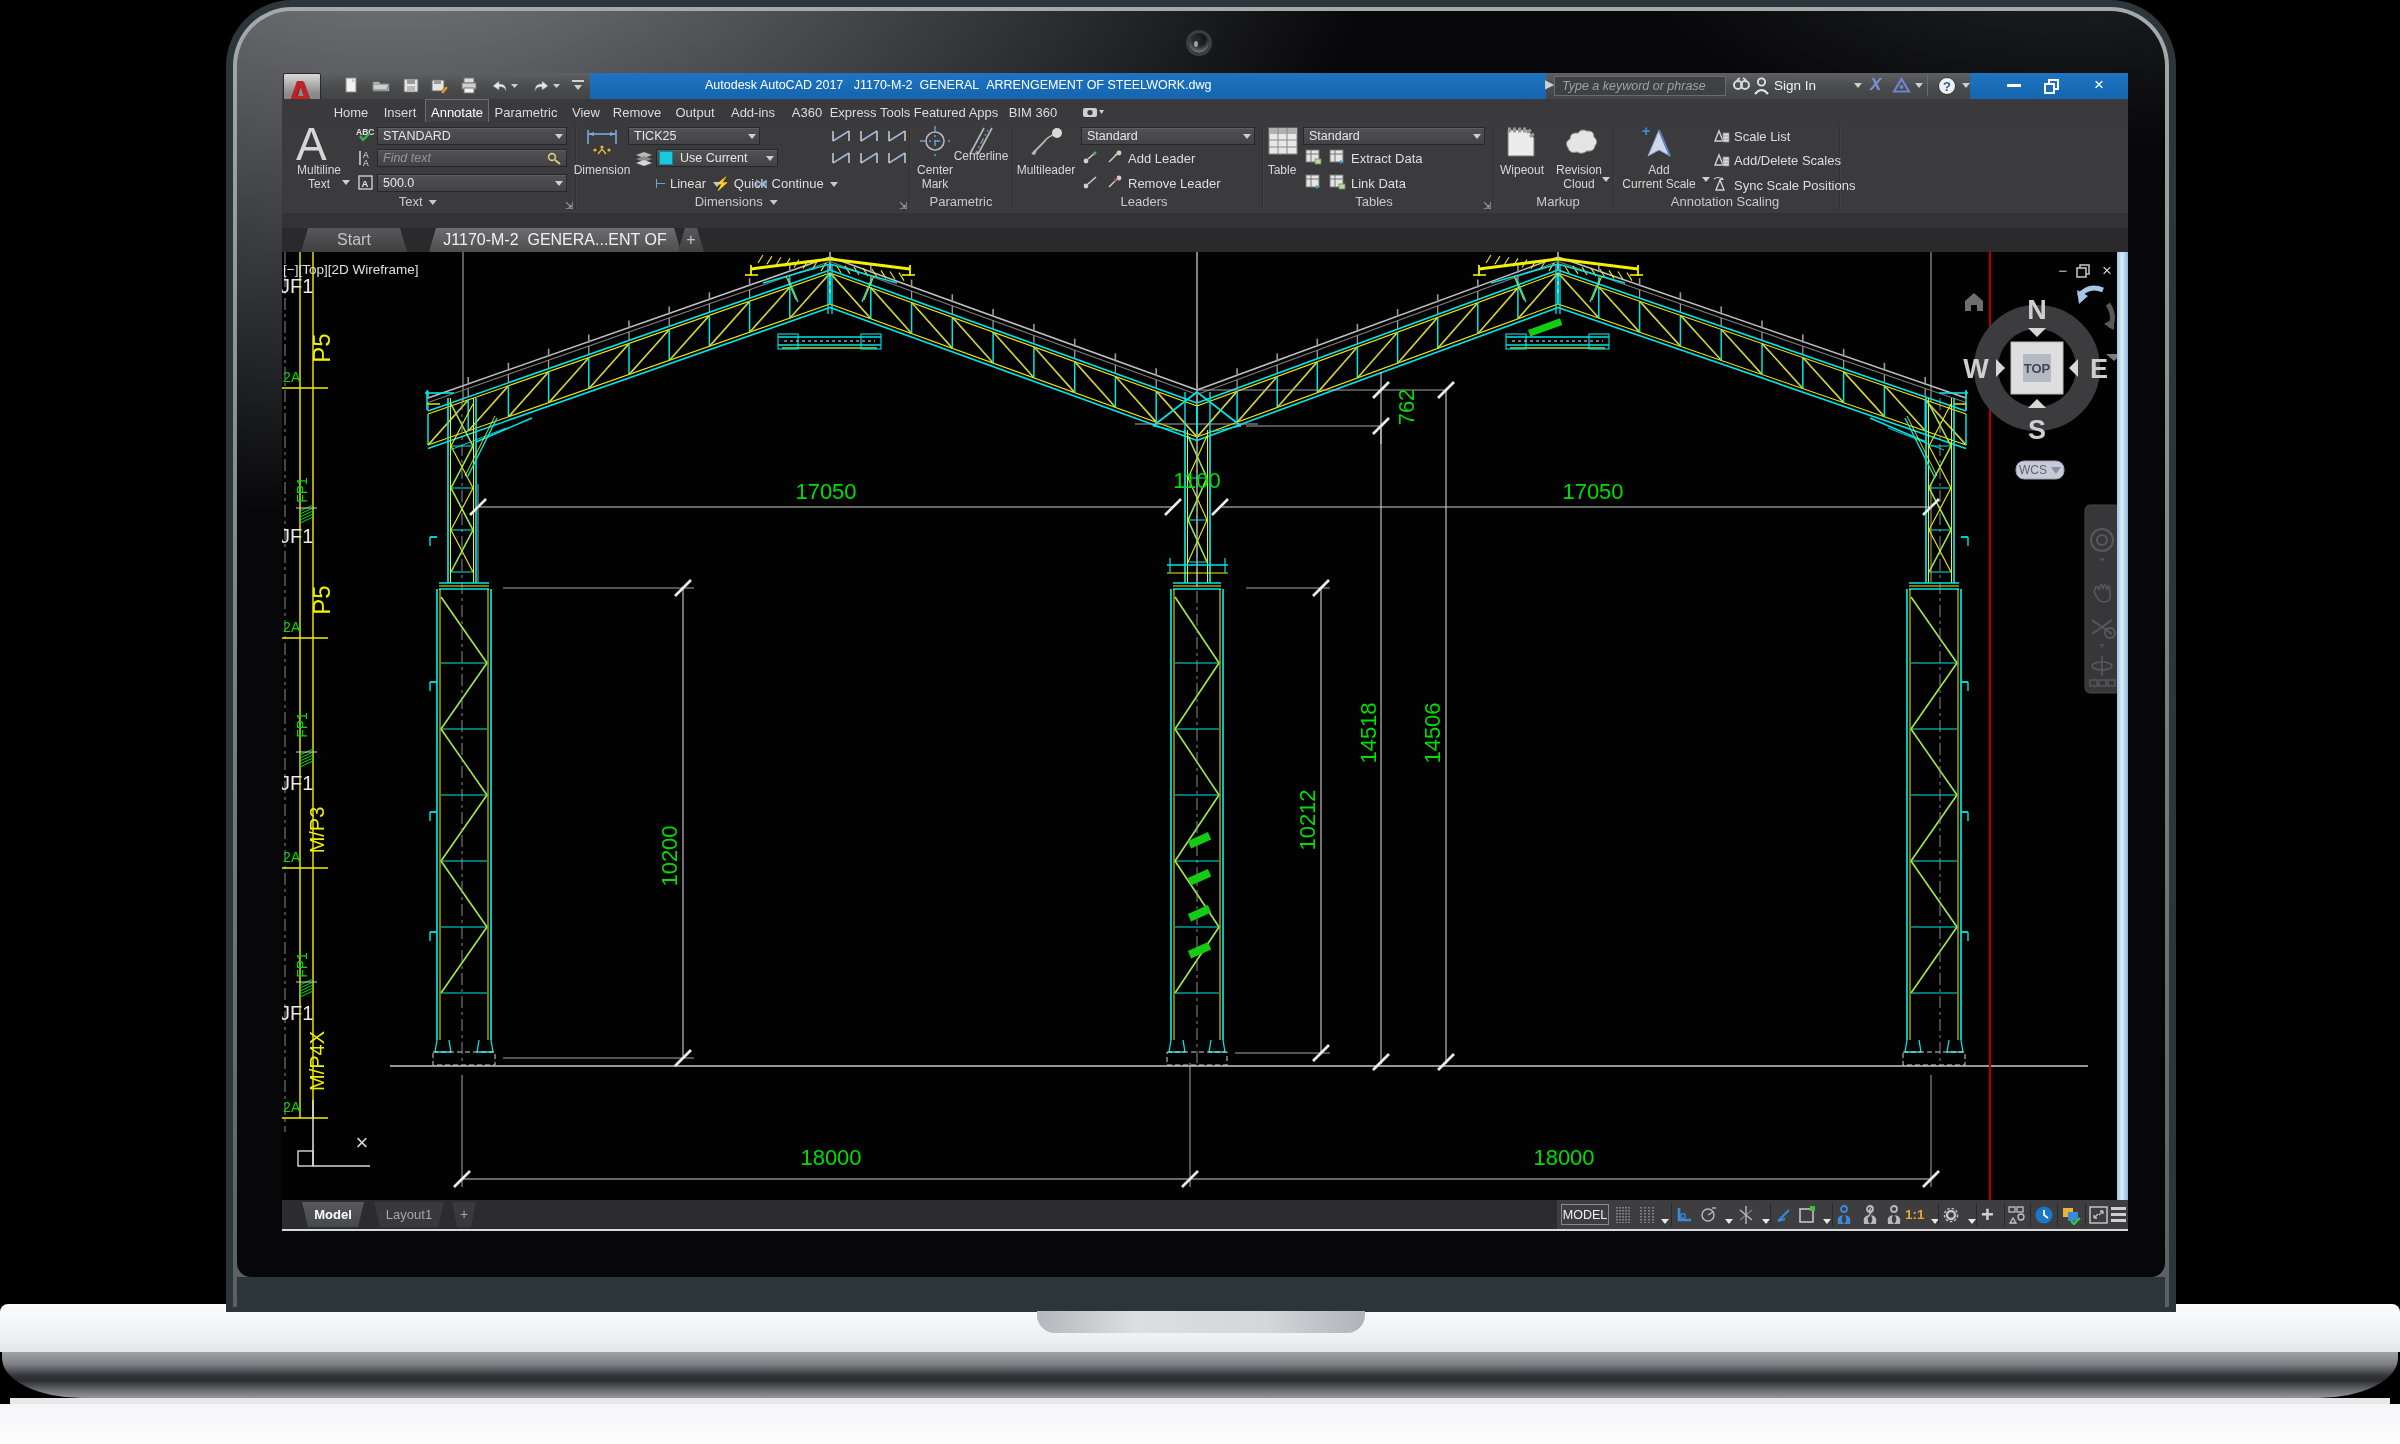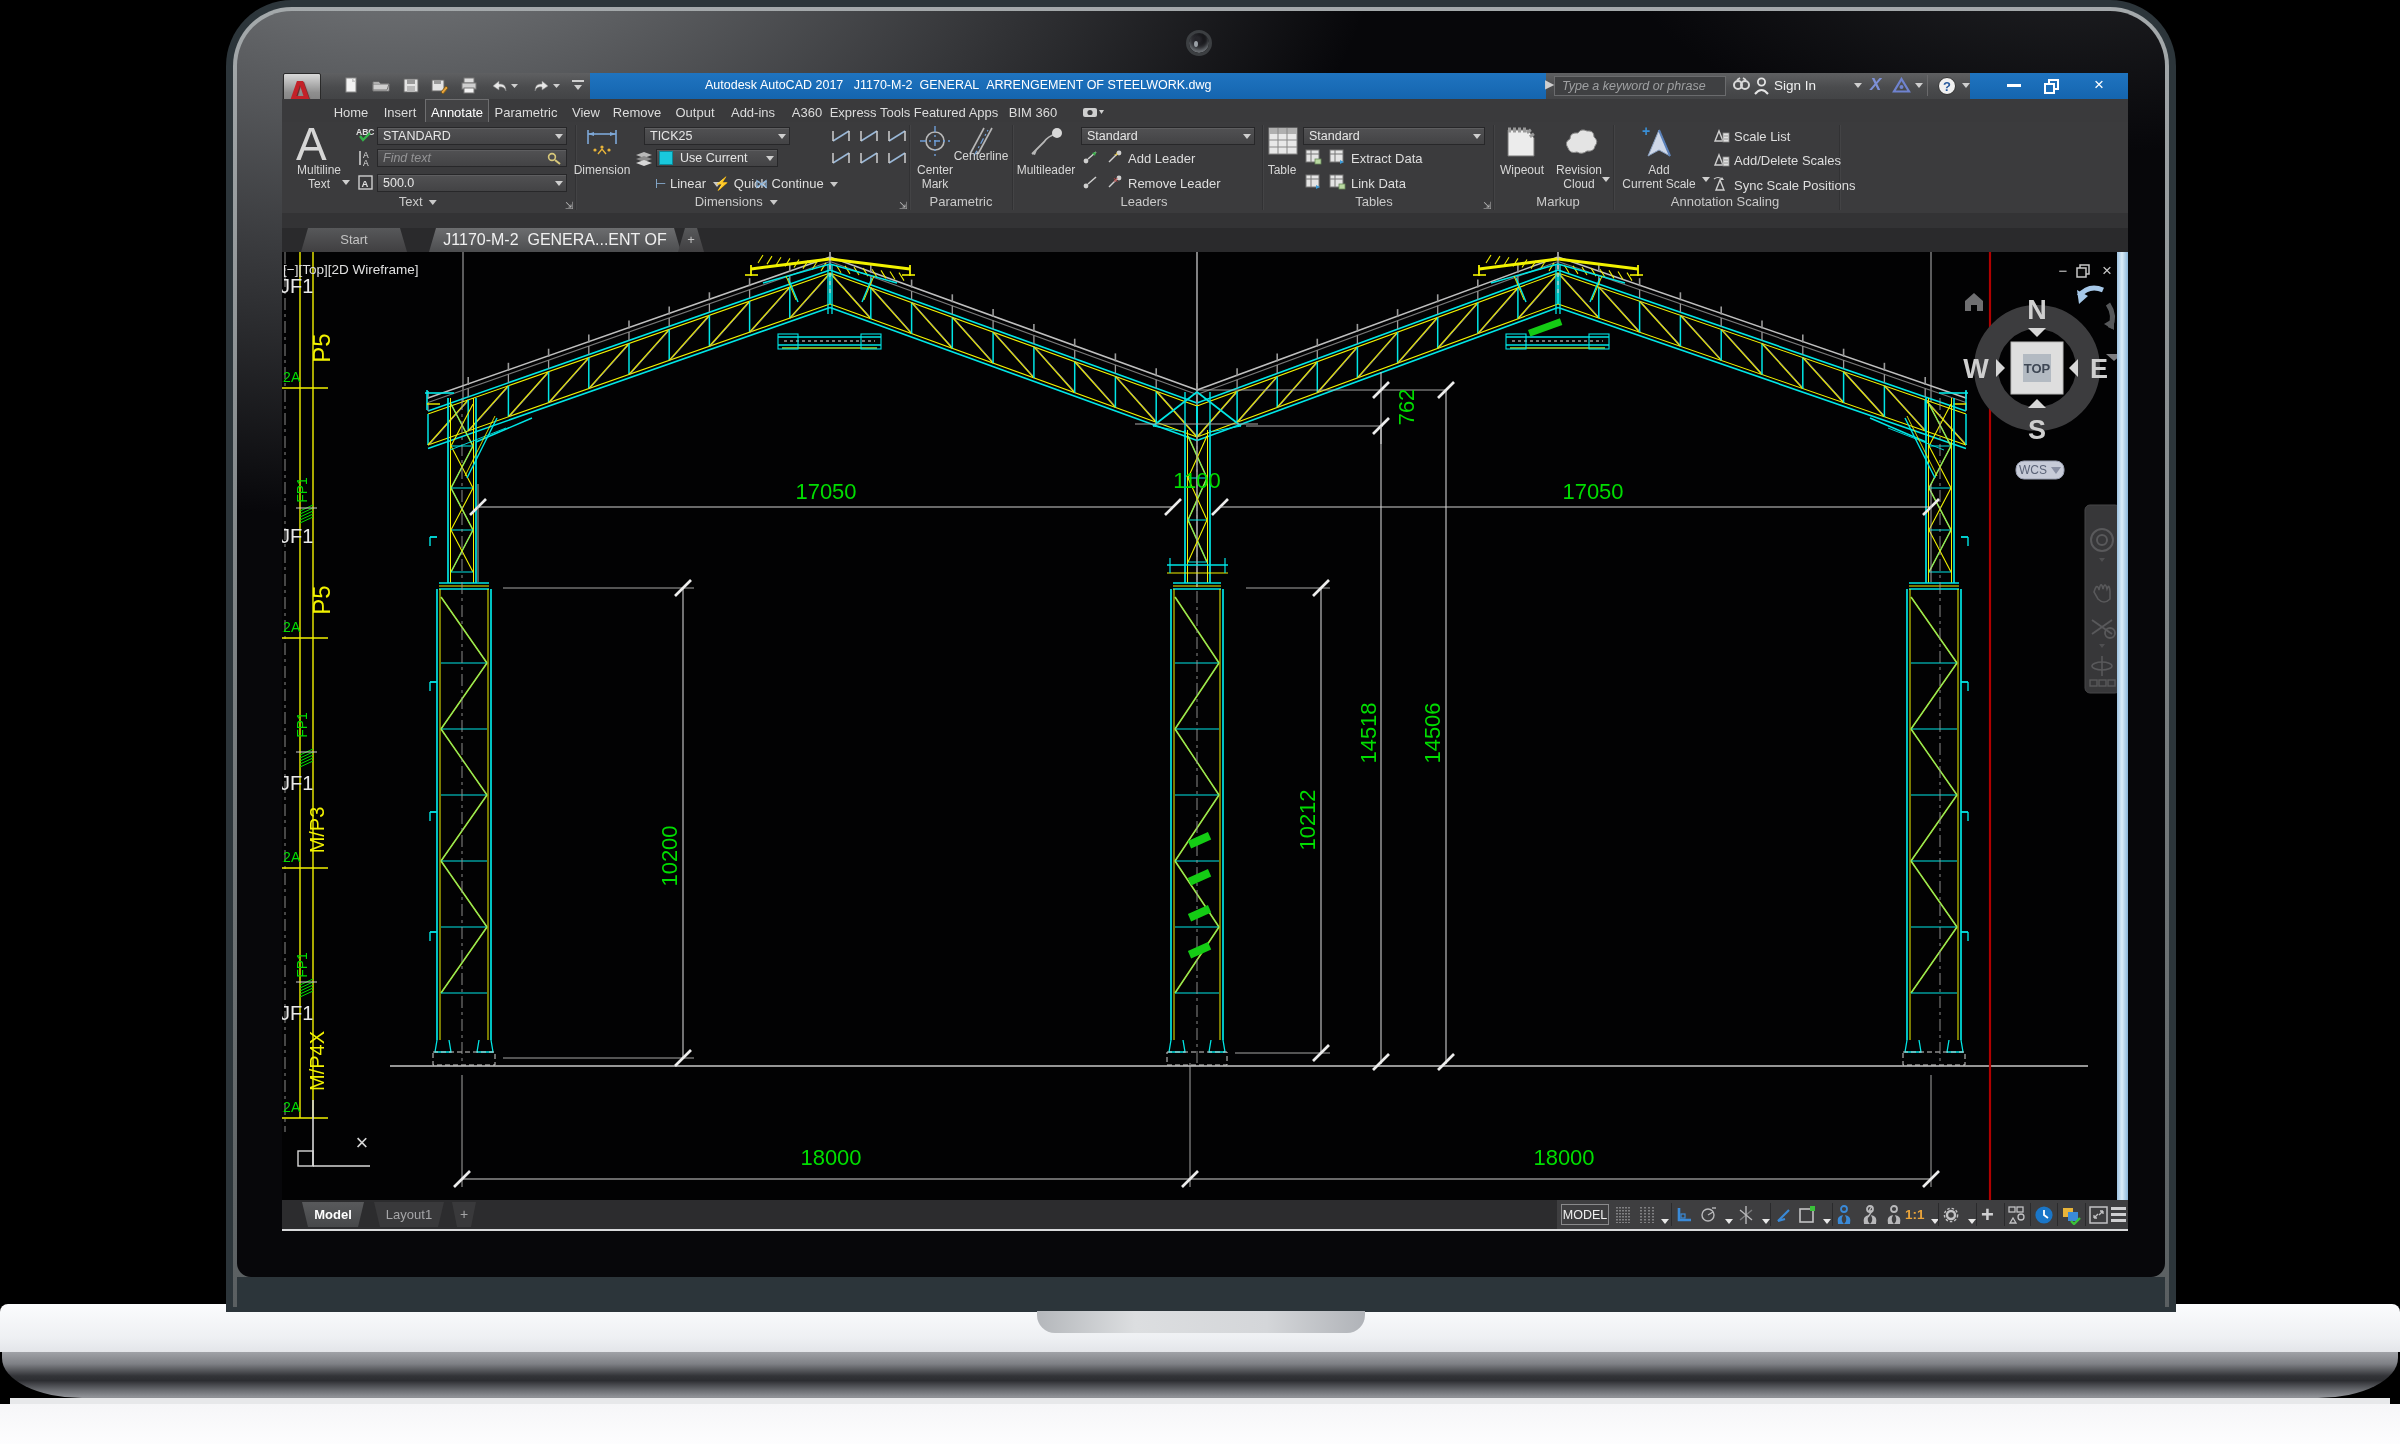--- a/index.html
+++ b/index.html
@@ -19,21 +19,21 @@
 .tb-blue{background:linear-gradient(180deg,#1f74c0,#1565af)}
 .qat-ic{position:absolute;top:4px;width:19px;height:17px}
 .tabtxt{position:absolute;top:32px;font-size:13px;color:#dcdcdc;white-space:nowrap}
 .ribbon{position:absolute;left:0;top:49px;width:1846px;height:91px;background:#3b3b3d}
 .pdiv{position:absolute;top:52px;width:2px;height:85px;background:linear-gradient(90deg,#29292b,#4c4c4e)}
 .combo{position:absolute;height:18px;background:linear-gradient(180deg,#515153,#434345);border:1px solid #272729;box-shadow:inset 0 1px 0 #5e5e60;color:#e6e6e6;font-size:12.5px;line-height:16px;padding-left:5px;white-space:nowrap}
 .combo .car{position:absolute;right:3px;top:6px;width:0;height:0;border-left:4px solid transparent;border-right:4px solid transparent;border-top:5px solid #cfcfcf}
 .plabel{position:absolute;top:121px;font-size:13px;color:#c9c9c9;white-space:nowrap;transform:translateX(-50%)}
 .rtext{position:absolute;font-size:13px;color:#dedede;white-space:nowrap}
 .biglabel{position:absolute;font-size:12px;color:#d6d6d6;text-align:center;line-height:14px;transform:translateX(-50%)}
-.ft{position:absolute;top:155px;height:24px;background:linear-gradient(180deg,#57585a,#403f41);color:#c3c3c3;font-size:13px;text-align:center;line-height:24px;clip-path:polygon(0 100%,7px 0,calc(100% - 7px) 0,100% 100%)}
+.ft{position:absolute;top:155px;height:24px;background:linear-gradient(180deg,#57585a,#403f41);color:#c3c3c3;font-size:16px;text-align:center;line-height:24px;clip-path:polygon(0 100%,7px 0,calc(100% - 7px) 0,100% 100%)}
 .statusbar{position:absolute;left:0;top:1127px;width:1846px;height:29px;background:#2c2c2e}
 .sb-right{position:absolute;left:1275px;top:1127px;width:571px;height:29px;background:#3e3e40}
 .winline{position:absolute;left:0;top:1156px;width:1846px;height:2px;background:#d8d9db}
 .sbic{position:absolute;top:1131px;color:#b9b9bb;font-size:15px}
 .caret{display:inline-block;width:0;height:0;border-left:4px solid transparent;border-right:4px solid transparent;border-top:5px solid #c9c9c9;vertical-align:middle;margin-left:3px}
 .ic{position:absolute}
 </style></head><body>
 <div class="abs base-slab"></div>
 <div class="abs base-notch"></div>
 <div class="abs base-edge"></div>
@@ -186,21 +186,21 @@
       <line x1="31" y1="6" x2="31" y2="20" stroke="#7ea8d8" stroke-width="1.6"></line>
       <line x1="3" y1="10" x2="31" y2="10" stroke="#7ea8d8" stroke-width="1.6"></line>
       <polygon points="3,10 9,8 9,12" fill="#7ea8d8"></polygon>
       <polygon points="31,10 25,8 25,12" fill="#7ea8d8"></polygon>
       <circle cx="10" cy="26" r="1.6" fill="#e8b43a"></circle>
       <circle cx="17" cy="23" r="1.6" fill="#e8b43a"></circle>
       <circle cx="24" cy="26" r="1.6" fill="#e8b43a"></circle>
       <path d="M13 30 l4 -5 l4 5" fill="none" stroke="#e8b43a" stroke-width="1.4"></path>
     </svg>
     <div class="biglabel" style="left:320px;top:90px">Dimension</div>
-    <div class="combo" style="left:362px;top:54px;width:146px">TICK25<div class="car"></div></div>
+    <div class="combo" style="left:346px;top:54px;width:132px">TICK25<div class="car"></div></div>
     <svg class="ic" style="left:352px;top:77px" width="20" height="16" viewBox="0 0 20 16">
       <path d="M2 5 l8 -3 l8 3 l-8 3 z" fill="#b8b8b8"></path>
       <path d="M2 9 l8 -3 l8 3 l-8 3 z" fill="#8a8a8a"></path>
       <path d="M2 13 l8 -3 l8 3 l-8 3 z" fill="#d8d8d8"></path>
     </svg>
     <div class="combo" style="left:374px;top:76px;width:122px"><span style="padding-left:18px">Use Current</span><div class="car"></div></div>
     <div class="abs" style="left:377px;top:78px;width:14px;height:14px;background:#19c8dc;border:1px solid #0a8a9a"></div>
     <svg class="ic" style="left:548px;top:54px" width="22" height="18" viewBox="0 0 22 18">
       <line x1="3" y1="14" x2="19" y2="4" stroke="#9ab8d8" stroke-width="1.5"></line>
       <line x1="3" y1="4" x2="3" y2="14" stroke="#cfcfcf" stroke-width="1.5"></line>

